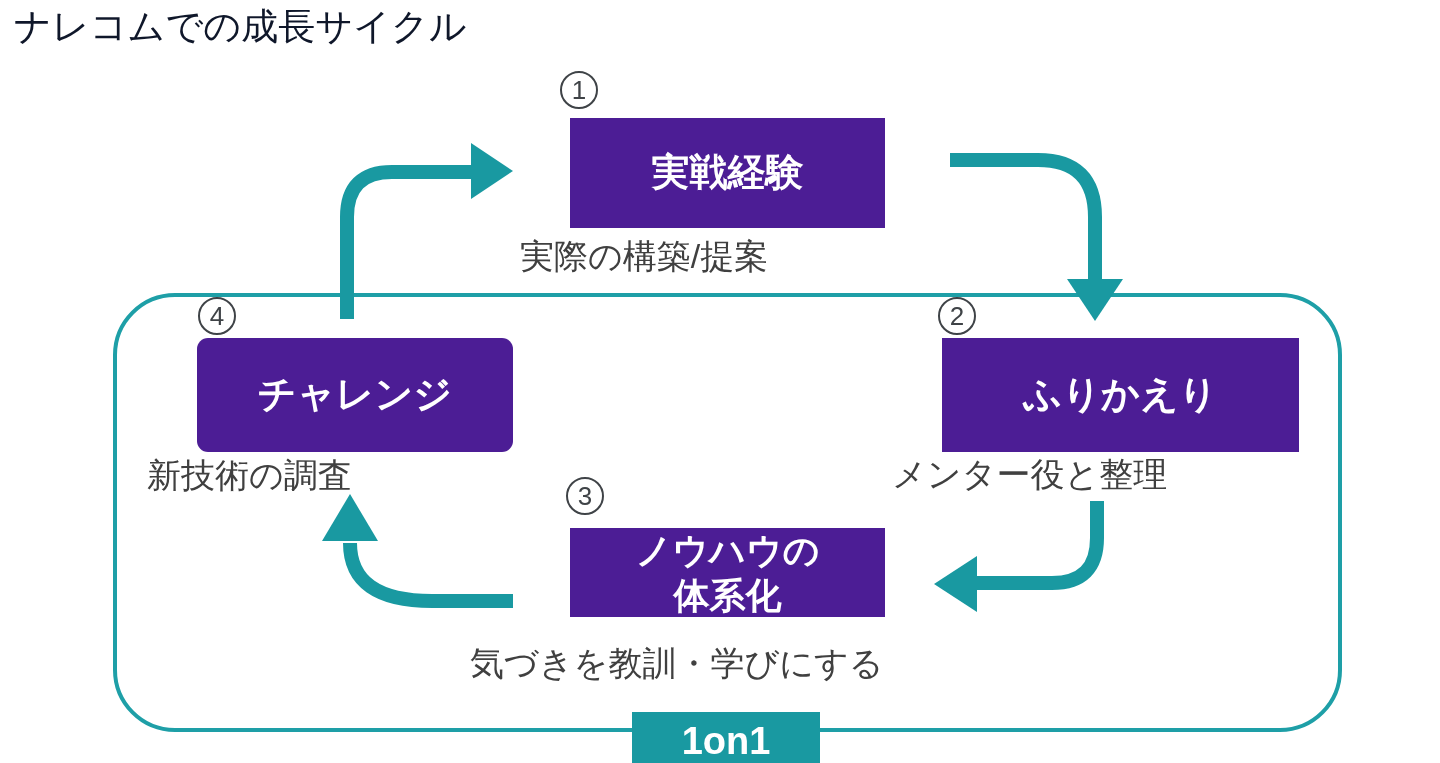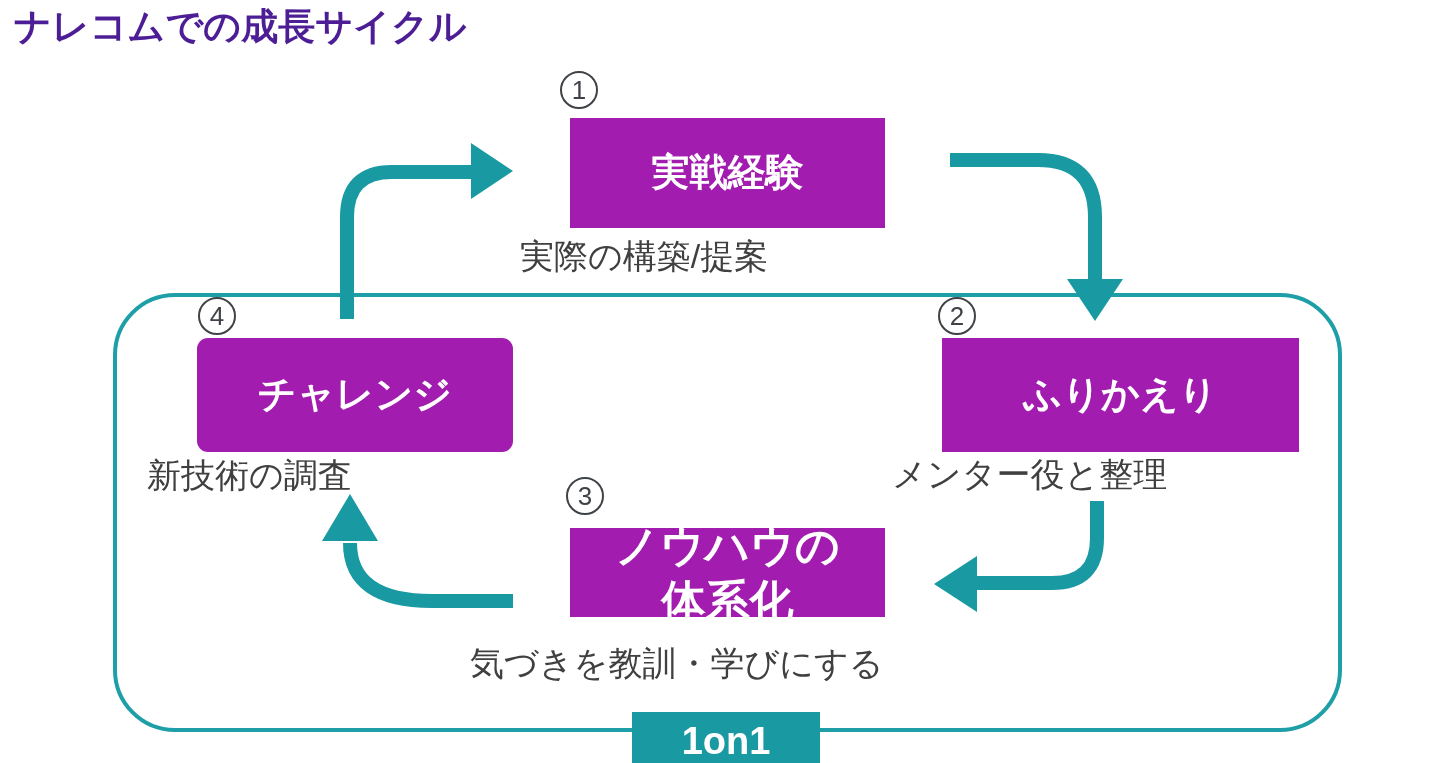--- a/index.html
+++ b/index.html
@@ -8,53 +8,53 @@
     background: #ffffff;
     font-family: "Liberation Sans", sans-serif;
     overflow: hidden;
     position: relative;
   }
   .canvas { position: absolute; inset: 0; }
 
   .page-title {
     position: absolute; left: 14px; top: 2px;
     margin: 0;
-    font-size: 37px; font-weight: 700;
-    color: #4c1d95;
+    font-size: 37px; font-weight: 400;
+    color: #0f172a;
   }
 
   .loop-frame {
     position: absolute;
     left: 113px; top: 293px;
     width: 1229px; height: 439px;
     border: 4px solid #1e9fa7;
     border-radius: 62px;
     box-sizing: border-box;
     background: transparent;
   }
 
   .arrows-layer {
     position: absolute; left: 0; top: 0;
     width: 1440px; height: 763px;
     pointer-events: none;
   }
 
   .node {
     position: absolute;
-    background: #a21caf;
+    background: #4c1d95;
     color: #ffffff;
     font-weight: 700;
     display: flex; align-items: center; justify-content: center;
     text-align: center;
     white-space: pre-line;
     line-height: 1.25;
   }
   .node.n1 { left: 570px; top: 118px; width: 315px; height: 110px; font-size: 38px; }
   .node.n2 { left: 942px; top: 338px; width: 357px; height: 114px; font-size: 38px; }
-  .node.n3 { left: 570px; top: 528px; width: 315px; height: 89px; font-size: 44px; }
+  .node.n3 { left: 570px; top: 528px; width: 315px; height: 89px; font-size: 36px; }
   .node.n4 { left: 197px; top: 338px; width: 316px; height: 114px; font-size: 38px; border-radius: 11px; }
 
   .desc {
     position: absolute;
     color: #404040;
     font-size: 34px;
     line-height: 1.1;
   }
   .desc.d1 { left: 520px; top: 238px; width: 415px; }
   .desc.d2 { left: 892px; top: 456px; width: 415px; }

